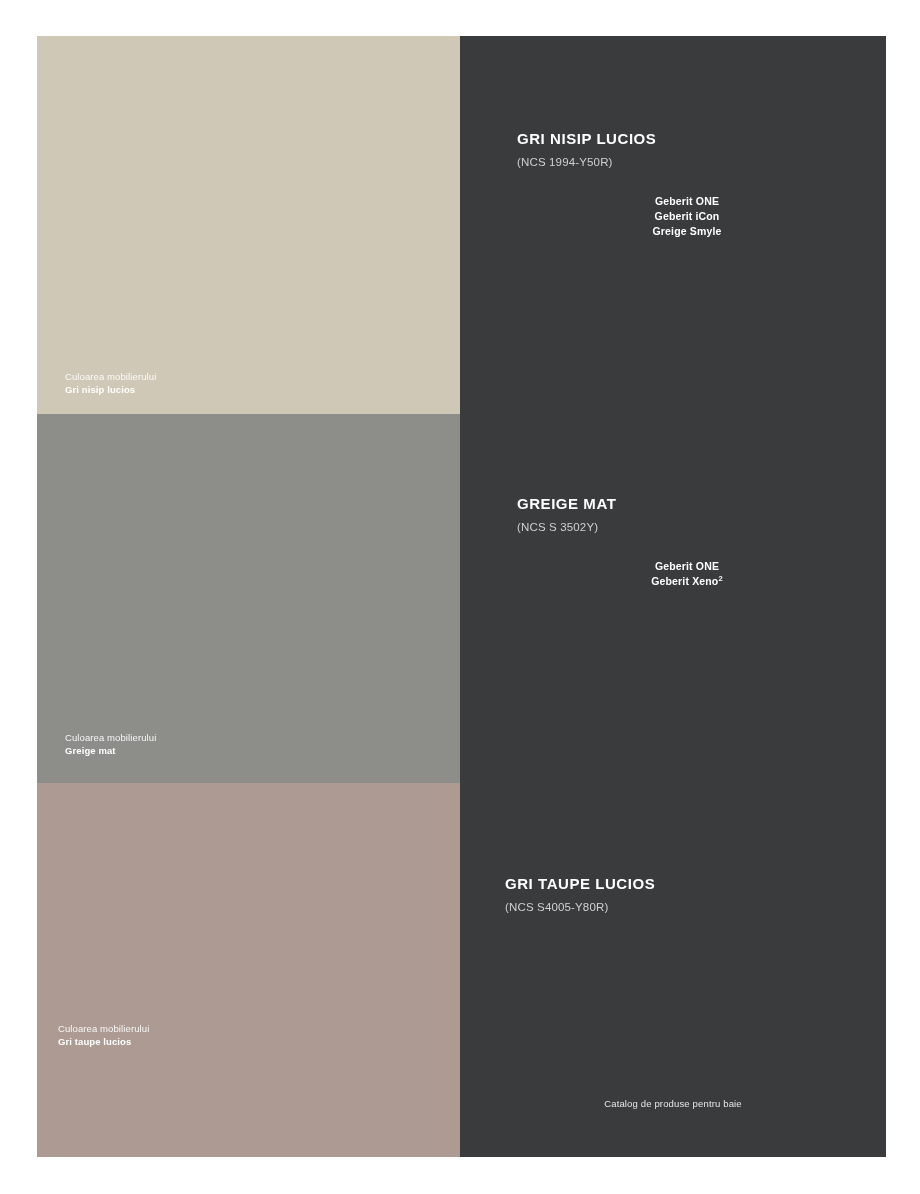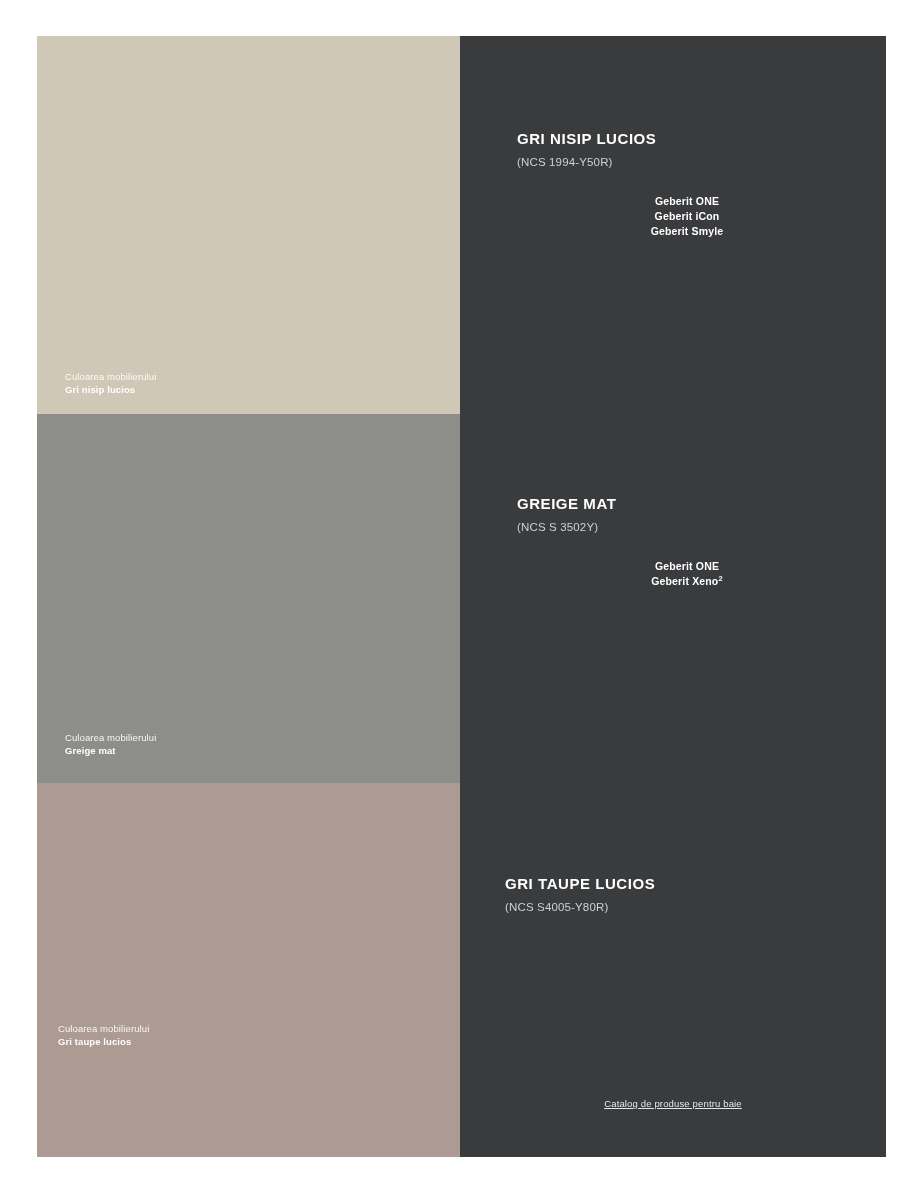--- a/index.html
+++ b/index.html
@@ -126,21 +126,20 @@
   .panel-footer {
     position: absolute;
     left: 0;
     top: 1062px;
     width: 426px;
     text-align: center;
     font-size: 9.5px;
     font-weight: 400;
     color: #e6e7e8;
     letter-spacing: 0.15px;
-    text-decoration: underline;
   }
 </style>
 </head>
 <body>
 
 <div id="page">
 
   <div class="swatch-col">
 
     <div class="swatch swatch-1" style="background: rgb(207, 200, 182);">
@@ -168,21 +167,21 @@
   </div>
 
   <div class="info-panel">
 
     <div class="info-block block-1">
       <div class="block-title">GRI NISIP LUCIOS</div>
       <div class="block-ncs">(NCS 1994-Y50R)</div>
       <div class="product-list">
         <div class="product-item">Geberit ONE</div>
         <div class="product-item">Geberit iCon</div>
-        <div class="product-item">Geberit Smyle</div>
+        <div class="product-item">Greige Smyle</div>
       </div>
     </div>
 
     <div class="info-block block-2">
       <div class="block-title">GREIGE MAT</div>
       <div class="block-ncs">(NCS S 3502Y)</div>
       <div class="product-list">
         <div class="product-item">Geberit ONE</div>
         <div class="product-item">Geberit Xeno<sup>2</sup></div>
       </div>

